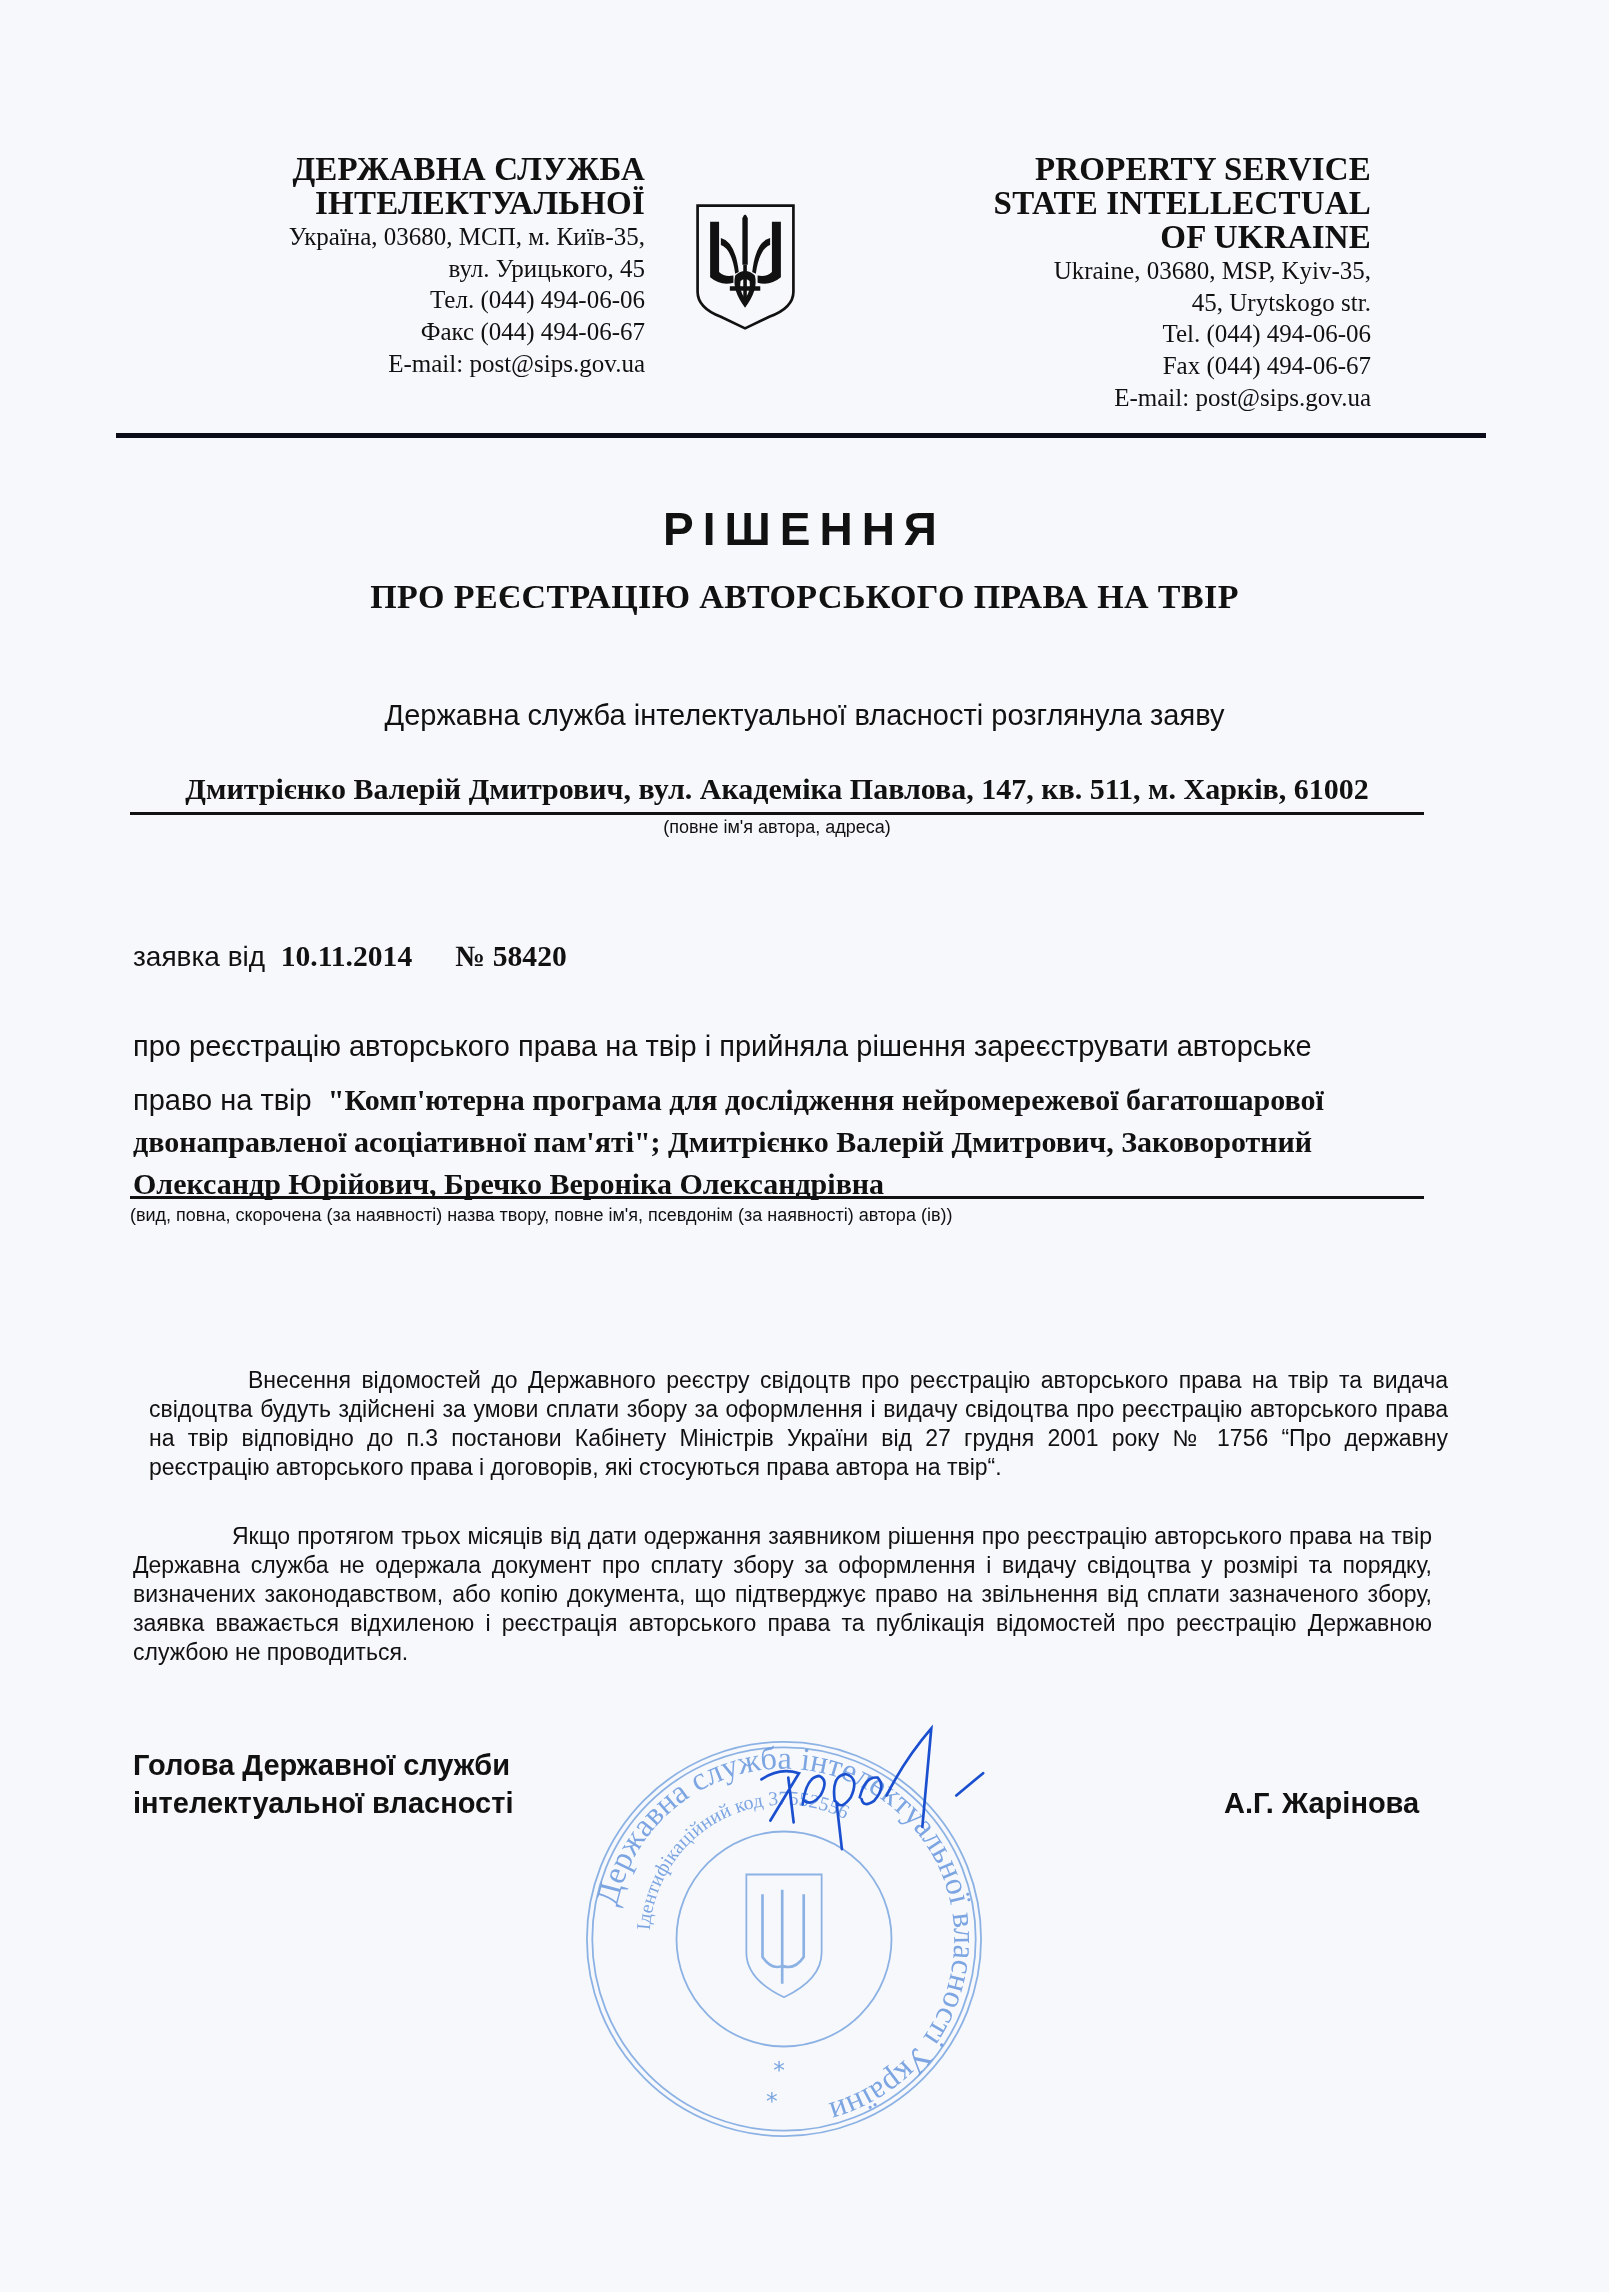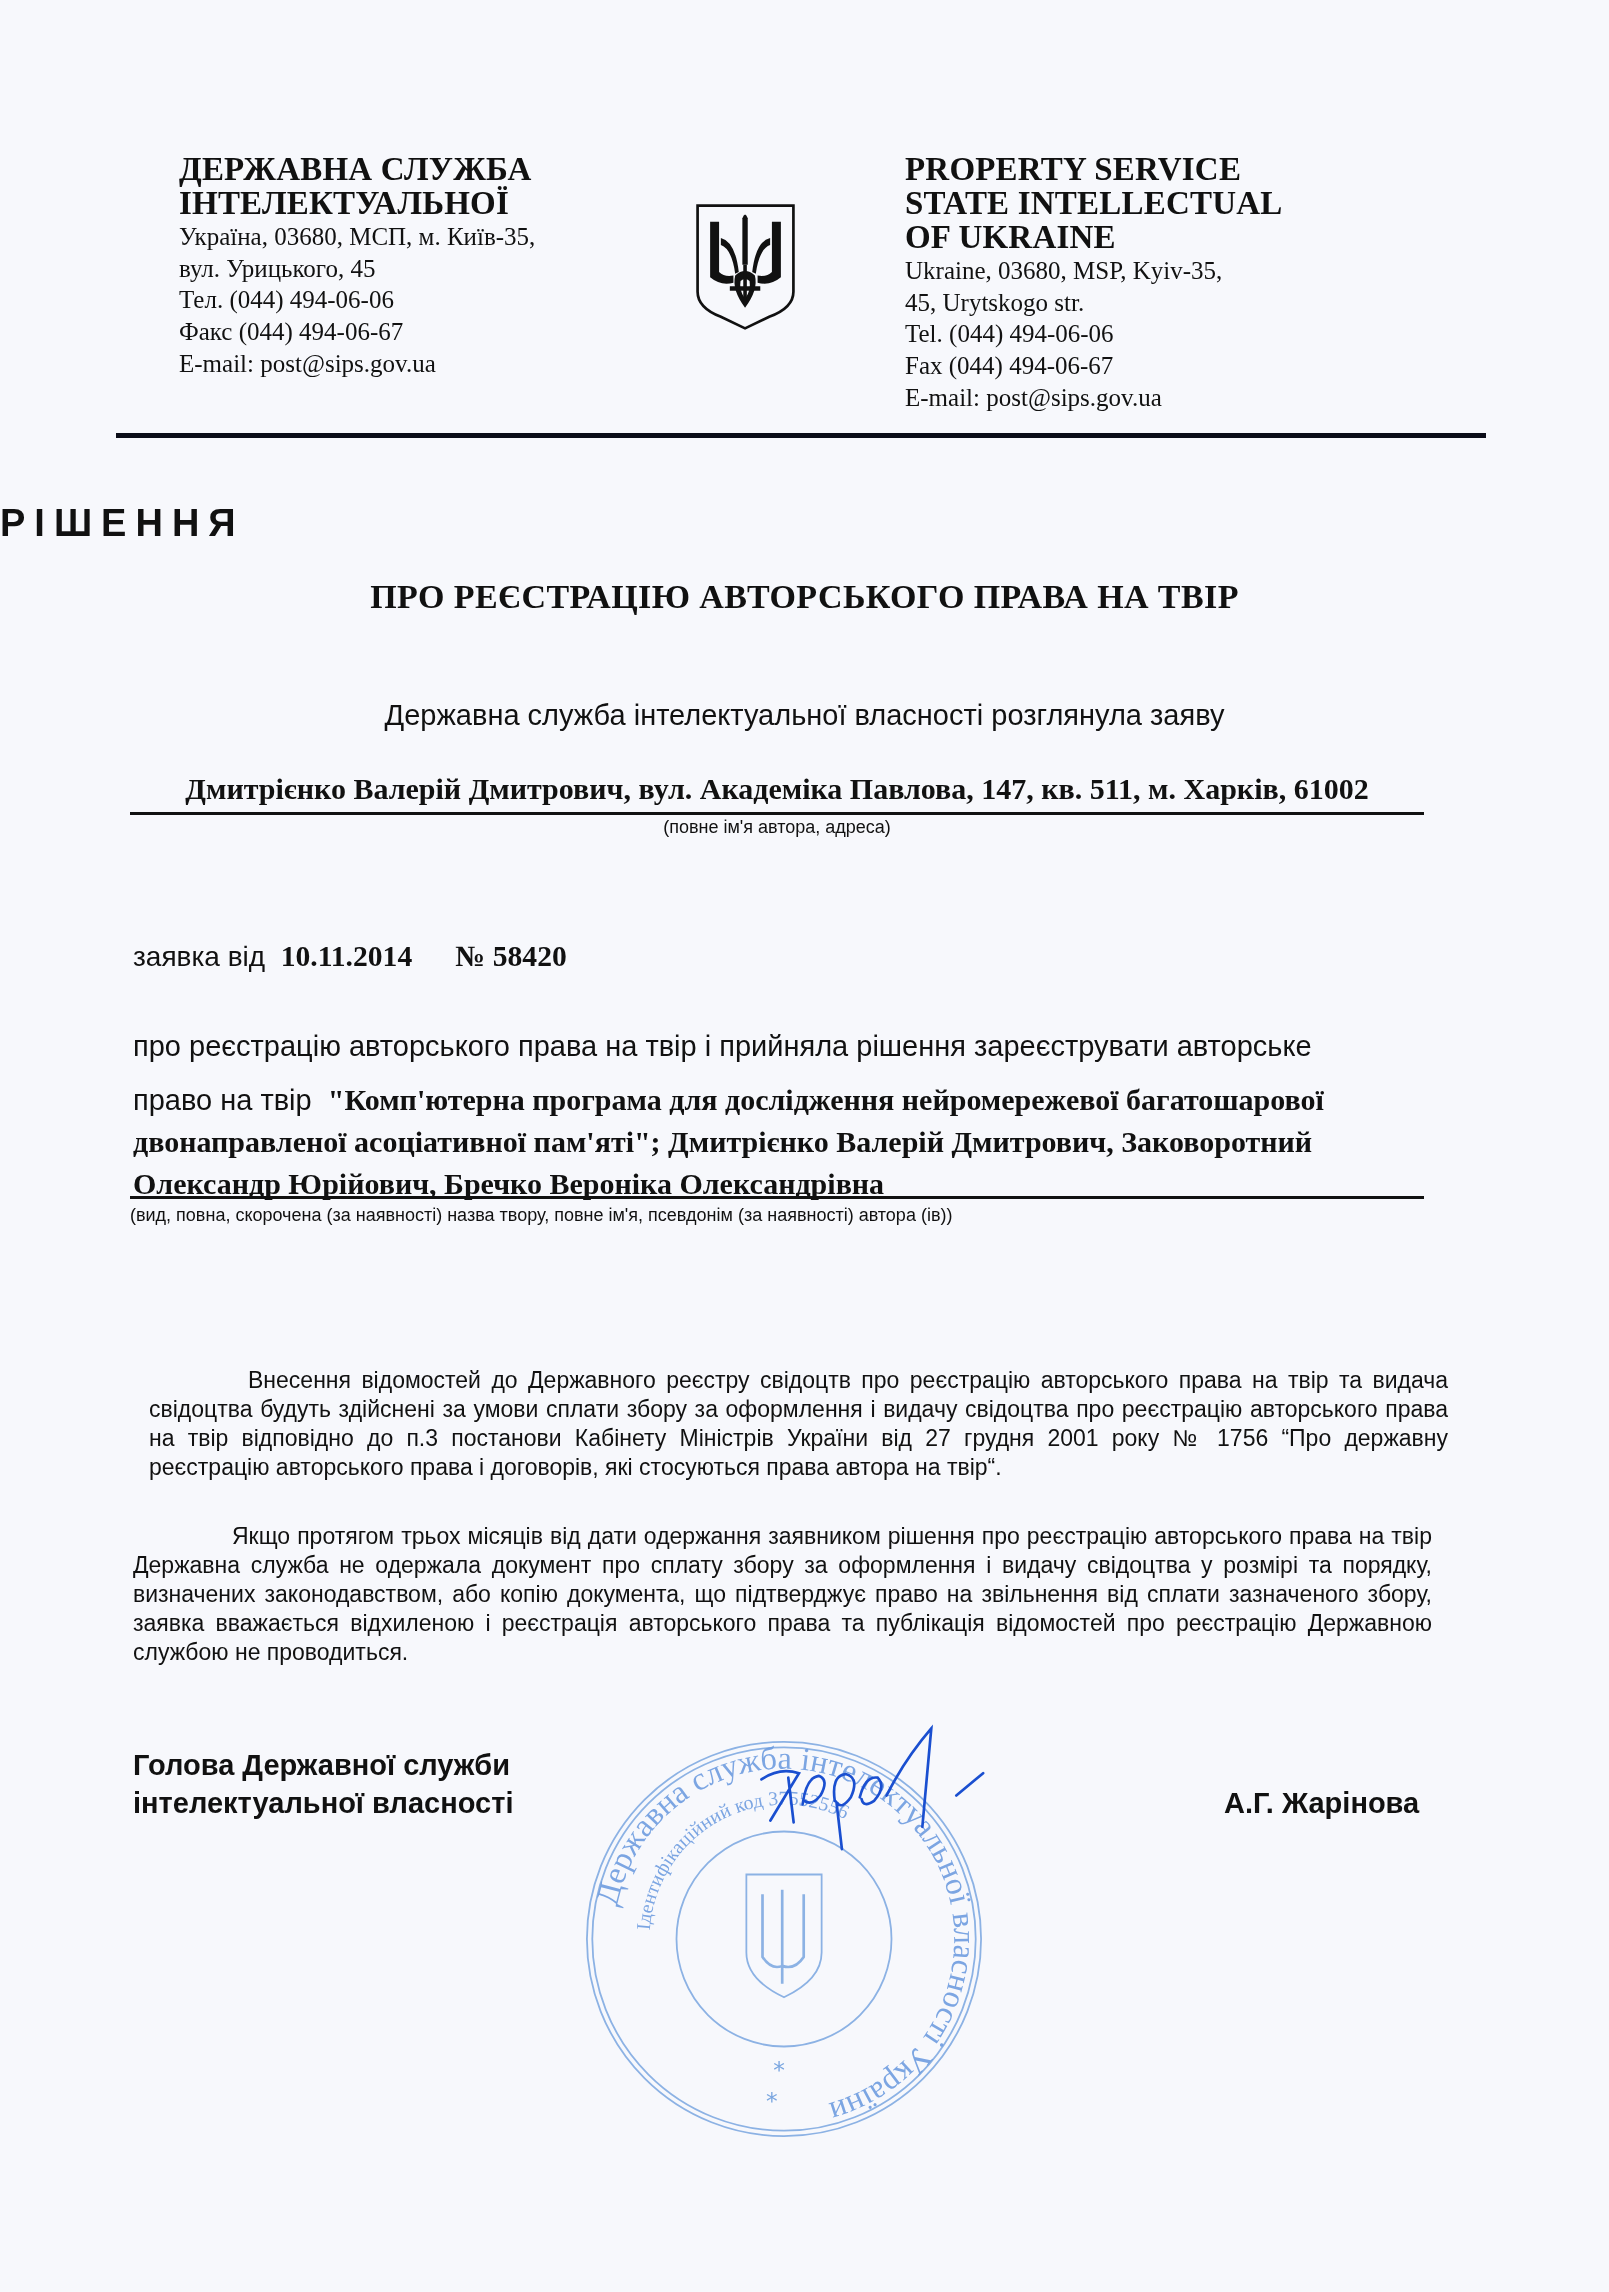--- a/index.html
+++ b/index.html
@@ -6,31 +6,31 @@
   body {
     width: 1609px; height: 2293px; position: relative; overflow: hidden;
     background: #f7f8fc;
     color: #111;
   }
   .abs { position: absolute; }
   .serif { font-family: "Liberation Serif", "DejaVu Serif", serif; }
   .sans { font-family: "Liberation Sans", "DejaVu Sans", sans-serif; }
 
   
-  .hdr { text-align: left; line-height: 1.0; }
+  .hdr { text-align: right; line-height: 1.0; }
   .hdr .org { font-weight: bold; font-size: 33px; line-height: 34px; letter-spacing: 0.2px; }
   .hdr .addr { font-size: 25px; line-height: 30px; margin-top: 1.8px; }
   #hdr-ua { left: 179px; top: 152px; width: 466px; }
   #hdr-en { left: 905px; top: 152px; width: 466px; }
 
   #emblem { left: 694px; top: 202px; width: 103px; height: 130px; }
 
   #rule-top { left: 116px; top: 433px; width: 1370px; height: 4.5px; background: #0b0d18; }
 
-  #title { left: 0; top: 502px; width: 1609px; text-align: left; font-weight: bold; font-size: 38px; letter-spacing: 9px; }
+  #title { left: 0; top: 502px; width: 1609px; text-align: center; font-weight: bold; font-size: 46px; letter-spacing: 9px; }
   #subtitle { left: 0; top: 578px; width: 1609px; text-align: center; font-weight: bold; font-size: 34px; letter-spacing: 0.4px; }
 
   #intro { left: 0; top: 699px; width: 1609px; text-align: center; font-size: 29px; }
 
   #applicant { left: 130px; top: 772px; width: 1294px; text-align: center; font-weight: bold; font-size: 30px; }
   #rule-applicant { left: 130px; top: 812px; width: 1294px; height: 2.7px; background: #111; }
   #applicant-caption { left: 130px; top: 817px; width: 1294px; text-align: center; font-size: 18px; }
 
   #appno { left: 133px; top: 940px; font-size: 28px; white-space: nowrap; }
   #appno .v { font-weight: bold; font-family: "Liberation Serif", serif; font-size: 29.6px; }

